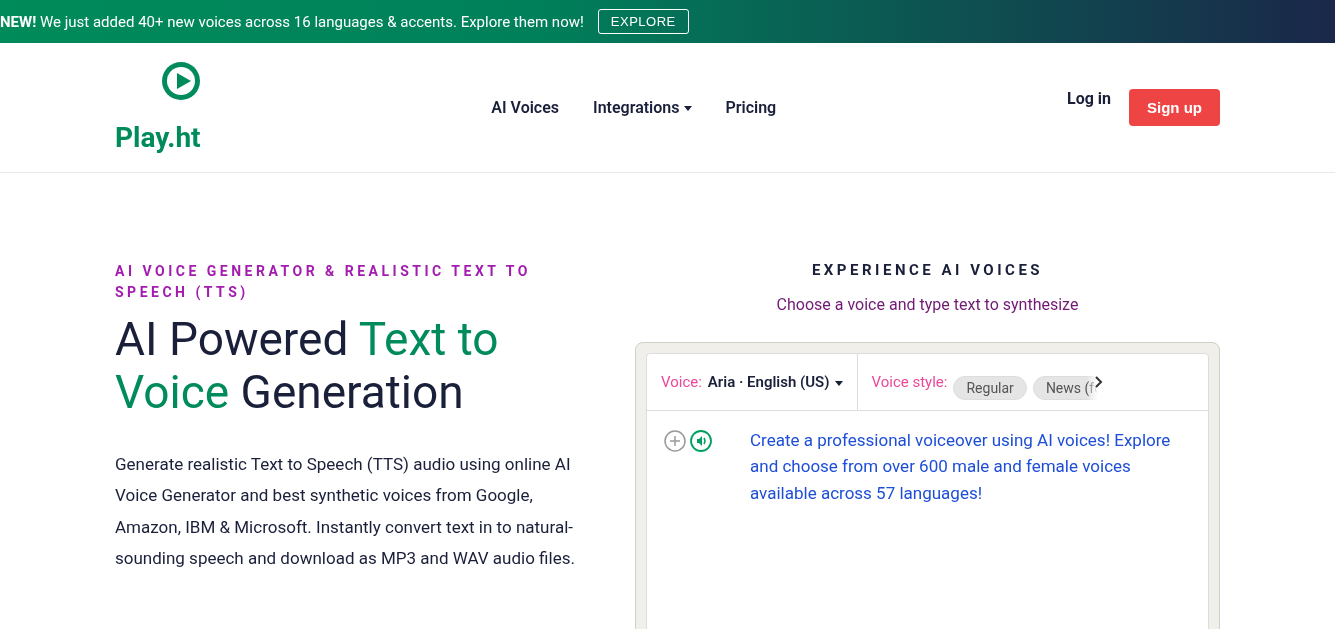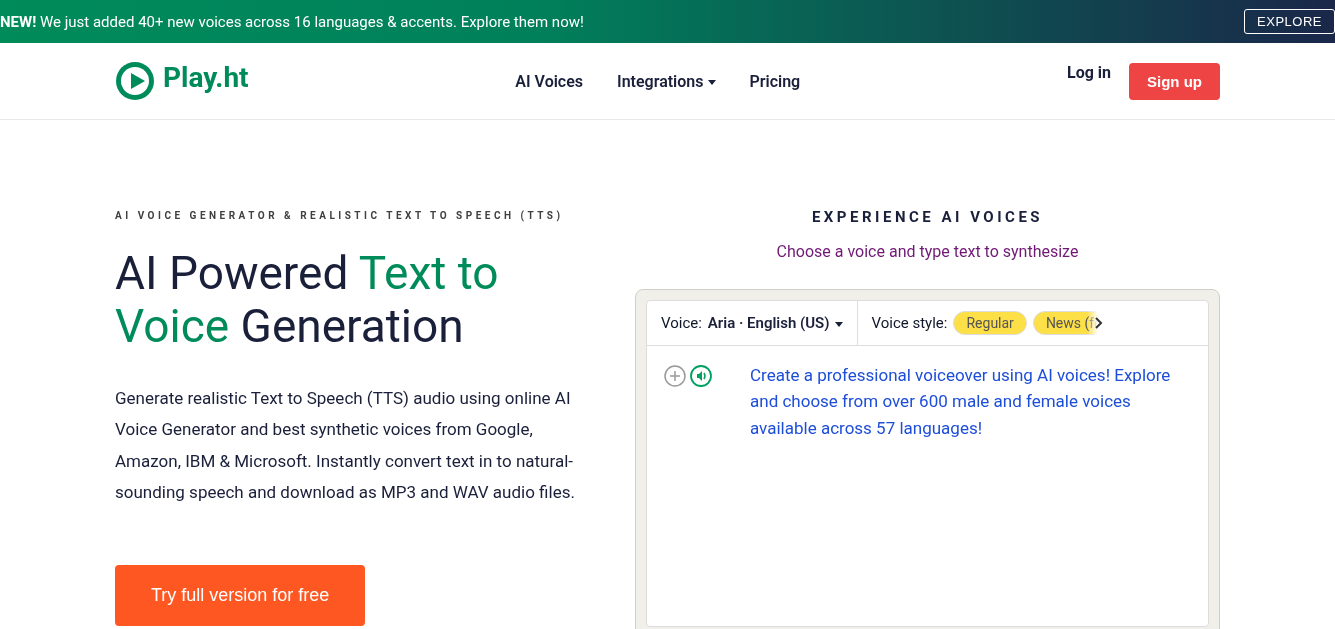--- a/index.html
+++ b/index.html
@@ -11,21 +11,21 @@
       font-family: -apple-system, BlinkMacSystemFont, 'Segoe UI', Roboto, Helvetica, Arial, sans-serif;
       color: #1a1f3a;
       background: #fff;
     }
     .banner {
       background: linear-gradient(90deg, #008b5a 0%, #00805a 40%, #1a2749 100%);
       color: #fff;
       padding: 9px 0;
       display: flex;
       align-items: center;
-      justify-content: space-between;
+      justify-content: flex-start;
       gap: 14px;
       font-size: 15px;
     }
     .banner-new {
       font-weight: 700;
     }
     .banner-text {
       font-weight: 400;
     }
     .banner-btn {
@@ -41,23 +41,24 @@
     }
     .navbar {
       display: flex;
       align-items: center;
       padding: 18px 115px;
       border-bottom: 1px solid #e8e8e8;
       background: #fff;
     }
     .logo {
       display: flex;
-      align-items: flex-start;
-      gap: 8px;
-      cursor: pointer;
+      align-items: flex-end;
+      gap: 20px;
+      cursor: pointer;
+      flex-direction: column;
     }
     .logo-icon {
       width: 40px;
       height: 40px;
     }
     .logo-text {
       font-size: 28px;
       font-weight: 700;
       color: #008b5a;
     }
@@ -108,26 +109,26 @@
     }
     .main {
       display: flex;
       padding: 88px 115px 0;
       gap: 60px;
     }
     .left-col {
       flex: 0 0 460px;
     }
     .eyebrow {
-      font-size: 10px;
+      font-size: 14px;
       font-weight: 700;
       letter-spacing: 3.5px;
-      color: #404040;
+      color: #a21caf;
       line-height: 1.5;
-      margin-bottom: 24px;
+      margin-bottom: 10px;
     }
     .hero-title {
       font-size: 46px;
       font-weight: 400;
       line-height: 1.15;
       color: #1a1f3a;
       margin-bottom: 30px;
     }
     .hero-green {
       color: #008b5a;
@@ -187,47 +188,48 @@
       align-items: center;
       padding: 10px 14px;
       border-right: 1px solid #ddd;
       font-size: 15px;
       gap: 6px;
     }
     .tb-section:last-child {
       border-right: none;
     }
     .tb-label {
-      color: #0f172a;
+      color: #ec4899;
     }
     .tb-value {
       color: #1a1f3a;
       font-weight: 600;
       cursor: pointer;
       display: flex;
       align-items: center;
       gap: 5px;
     }
     .pills {
       display: flex;
       gap: 6px;
       overflow: hidden;
       max-width: 152px;
       position: relative;
       align-items: center;
     }
     .pill {
-      background: #fde047;
+      background: #e5e5e5;
       border: 1px solid #ddd;
       border-radius: 14px;
       padding: 3px 12px;
       font-size: 14px;
       color: #555;
       cursor: pointer;
       white-space: nowrap;
+      margin-top: 12px;
     }
     .chevron-right {
       position: absolute;
       right: 0;
       width: 18px;
       height: 100%;
       background: linear-gradient(90deg, rgba(255,255,255,0) 0%, #fff 60%);
       display: flex;
       align-items: center;
       justify-content: flex-end;

